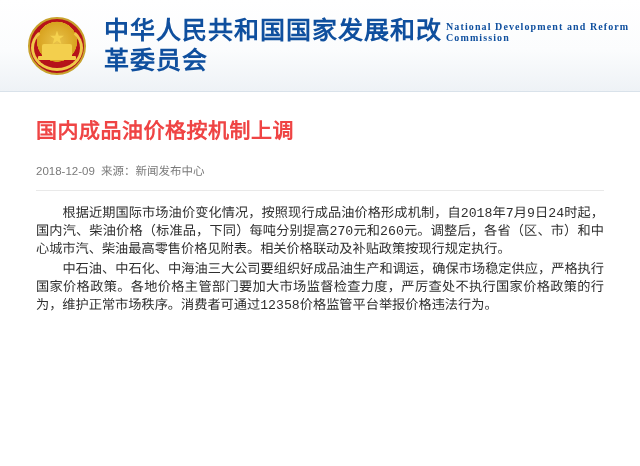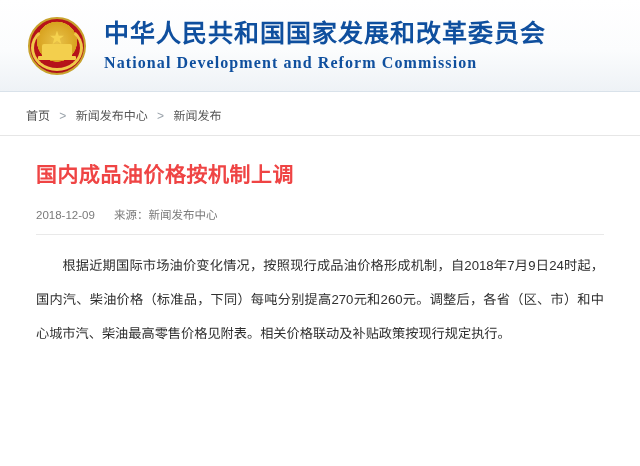--- a/index.html
+++ b/index.html
@@ -78,34 +78,34 @@
     left: 50%; top: 10px;
     transform: translateX(-50%);
     width: 52px; height: 46px;
     border: 3px solid #f0c84a;
     border-top-color: transparent;
     border-radius: 50%;
     box-sizing: border-box;
   }
   .titles {
     display: flex;
-    flex-direction: column;
+    flex-direction: row;
     justify-content: center;
   }
   .title-cn {
     font-family: "DejaVu Sans", sans-serif;
     font-size: 25px;
     font-weight: bold;
     color: #0f4f9e;
     letter-spacing: 1px;
     line-height: 1.2;
   }
   .title-en {
     font-family: "Liberation Serif", serif;
-    font-size: 16px;
+    font-size: 10px;
     font-weight: bold;
     color: #0f4f9e;
     letter-spacing: 1.1px;
     margin-top: 5px;
   }
 
   
   .breadcrumb {
     padding: 14px 0 12px 26px;
     font-size: 12px;
@@ -135,29 +135,29 @@
     letter-spacing: .5px;
   }
   .meta {
     margin-top: 18px;
     padding-bottom: 12px;
     font-size: 11.5px;
     color: #7a7a7a;
     border-bottom: 1px solid #e9e9e9;
   }
   .meta .meta-src-label {
-    margin-left: 16px;
+    margin-left: 3px;
   }
   .body-text {
     margin-top: 14px;
   }
   .body-text p {
-    font-family: Liberation Sans, sans-serif;
+    font-family: Liberation Mono, monospace;
     font-size: 13.2px;
-    line-height: 34px;
+    line-height: 18px;
     color: #2f2f2f;
     margin: 0 0 2px 0;
     text-align: justify;
     text-indent: 2em;
   }
 </style>
 </head>
 <body>
 
 <div class="page">
@@ -168,34 +168,28 @@
       <div class="wheat"></div>
       <div class="star">★</div>
       <div class="gate"></div>
     </div>
     <div class="titles">
       <div class="title-cn">中华人民共和国国家发展和改革委员会</div>
       <div class="title-en">National Development and Reform Commission</div>
     </div>
   </div>
 
-  <div class="breadcrumb">
-    <a href="#">首页</a>
-    <span class="sep">&gt;</span>
-    <a href="#">新闻发布中心</a>
-    <span class="sep">&gt;</span>
-    <a href="#">新闻发布</a>
-  </div>
 
   <div class="article">
     <h1 class="article-title">国内成品油价格按机制上调</h1>
 
     <div class="meta">
       <span>2018-12-09</span>
       <span class="meta-src-label">来源：</span><span>新闻发布中心</span>
     </div>
 
     <div class="body-text">
       <p>根据近期国际市场油价变化情况，按照现行成品油价格形成机制，自2018年7月9日24时起，国内汽、柴油价格（标准品，下同）每吨分别提高270元和260元。调整后，各省（区、市）和中心城市汽、柴油最高零售价格见附表。相关价格联动及补贴政策按现行规定执行。</p>
+      <p>中石油、中石化、中海油三大公司要组织好成品油生产和调运，确保市场稳定供应，严格执行国家价格政策。各地价格主管部门要加大市场监督检查力度，严厉查处不执行国家价格政策的行为，维护正常市场秩序。消费者可通过12358价格监管平台举报价格违法行为。</p>
     </div>
   </div>
 
 </div>
 
 </body></html>

